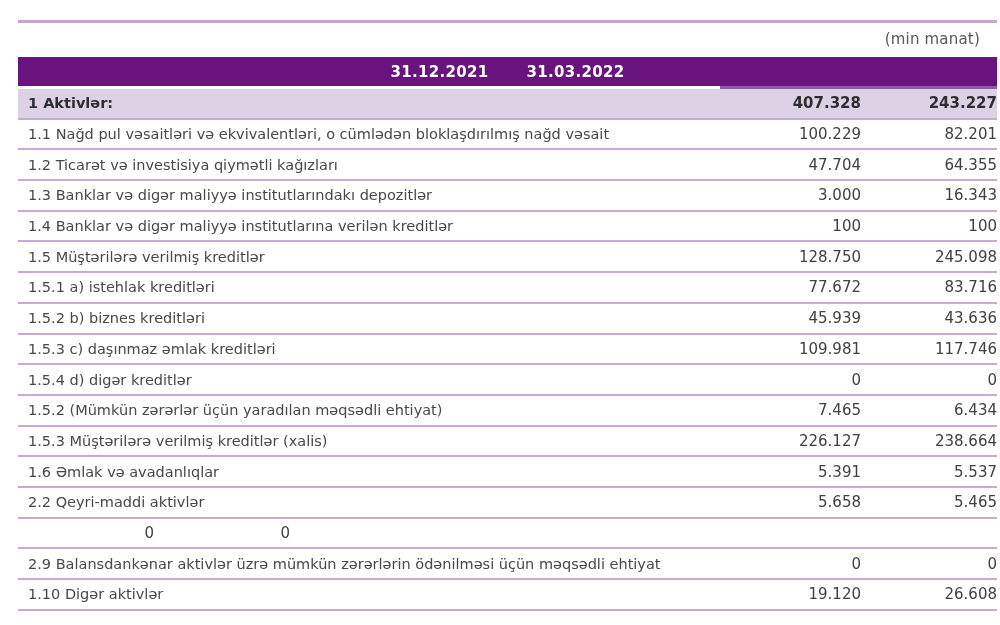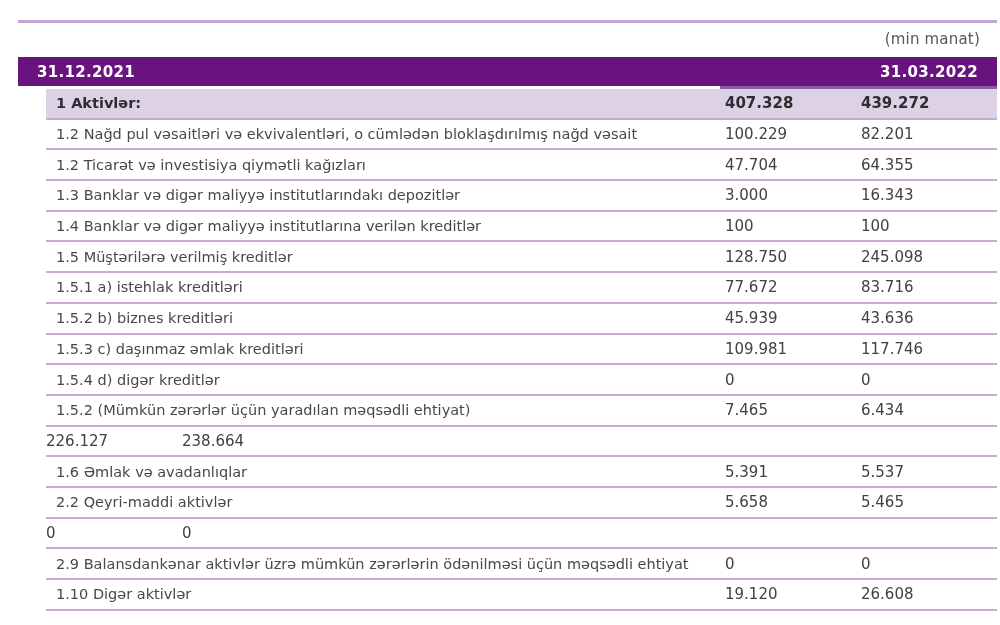--- a/index.html
+++ b/index.html
@@ -42,21 +42,21 @@
     letter-spacing: 0.2px;
   }
   .header-bar {
     position: absolute;
     left: 18px;
     width: 979px;
     top: 57px;
     height: 29px;
     background: var(--header_bg);
     display: flex;
-    justify-content: space-between;
+    justify-content: center;
     align-items: center;
   }
   .header-bar .hcell {
     width: 136px;
     text-align: center;
     color: var(--header_text);
     font-weight: bold;
     font-size: 15px;
     letter-spacing: 0.3px;
   }
@@ -74,40 +74,39 @@
     width: 979px;
     top: 89px;
   }
   .row {
     display: flex;
     align-items: center;
     height: 30.7px;
     box-sizing: border-box;
     border-bottom: 2px solid var(--divider);
     background: #ffffff;
-    margin-left: 28px;
   }
   .row.highlight {
     background: var(--highlight_row_bg);
   }
   .row.highlight .cell {
     font-weight: bold;
     color: #2e2e30;
   }
   .cell.label {
     flex: 1;
     padding-left: 10px;
     font-size: 14.5px;
     color: var(--text);
     white-space: nowrap;
     overflow: hidden;
   }
   .cell.num {
     width: 136px;
-    text-align: left;
+    text-align: right;
     font-size: 15px;
     color: var(--num_text);
   }
 </style>
 </head>
 <body>
 
 <div class="top-rule"></div>
 
 <div class="unit-label">(min manat)</div>
@@ -116,24 +115,24 @@
   <div class="hcell">31.12.2021</div>
   <div class="hcell">31.03.2022</div>
 </div>
 
 <div class="header-substrip"></div>
 
 <div class="rows">
     <div class="row highlight">
       <div class="cell label">1 Aktivlər:</div>
       <div class="cell num">407.328</div>
-      <div class="cell num">439.272</div>
-    </div>
-    <div class="row">
-      <div class="cell label">1.2 Nağd pul vəsaitləri və ekvivalentləri, o cümlədən bloklaşdırılmış nağd vəsait</div>
+      <div class="cell num">243.227</div>
+    </div>
+    <div class="row">
+      <div class="cell label">1.1 Nağd pul vəsaitləri və ekvivalentləri, o cümlədən bloklaşdırılmış nağd vəsait</div>
       <div class="cell num">100.229</div>
       <div class="cell num">82.201</div>
     </div>
     <div class="row">
       <div class="cell label">1.2 Ticarət və investisiya qiymətli kağızları</div>
       <div class="cell num">47.704</div>
       <div class="cell num">64.355</div>
     </div>
     <div class="row">
       <div class="cell label">1.3 Banklar və digər maliyyə institutlarındakı depozitlər</div>
@@ -169,20 +168,21 @@
       <div class="cell label">1.5.4 d) digər kreditlər</div>
       <div class="cell num">0</div>
       <div class="cell num">0</div>
     </div>
     <div class="row">
       <div class="cell label">1.5.2 (Mümkün zərərlər üçün yaradılan məqsədli ehtiyat)</div>
       <div class="cell num">7.465</div>
       <div class="cell num">6.434</div>
     </div>
     <div class="row">
+      <div class="cell label">1.5.3 Müştərilərə verilmiş kreditlər (xalis)</div>
       <div class="cell num">226.127</div>
       <div class="cell num">238.664</div>
     </div>
     <div class="row">
       <div class="cell label">1.6 Əmlak və avadanlıqlar</div>
       <div class="cell num">5.391</div>
       <div class="cell num">5.537</div>
     </div>
     <div class="row">
       <div class="cell label">2.2 Qeyri-maddi aktivlər</div>

